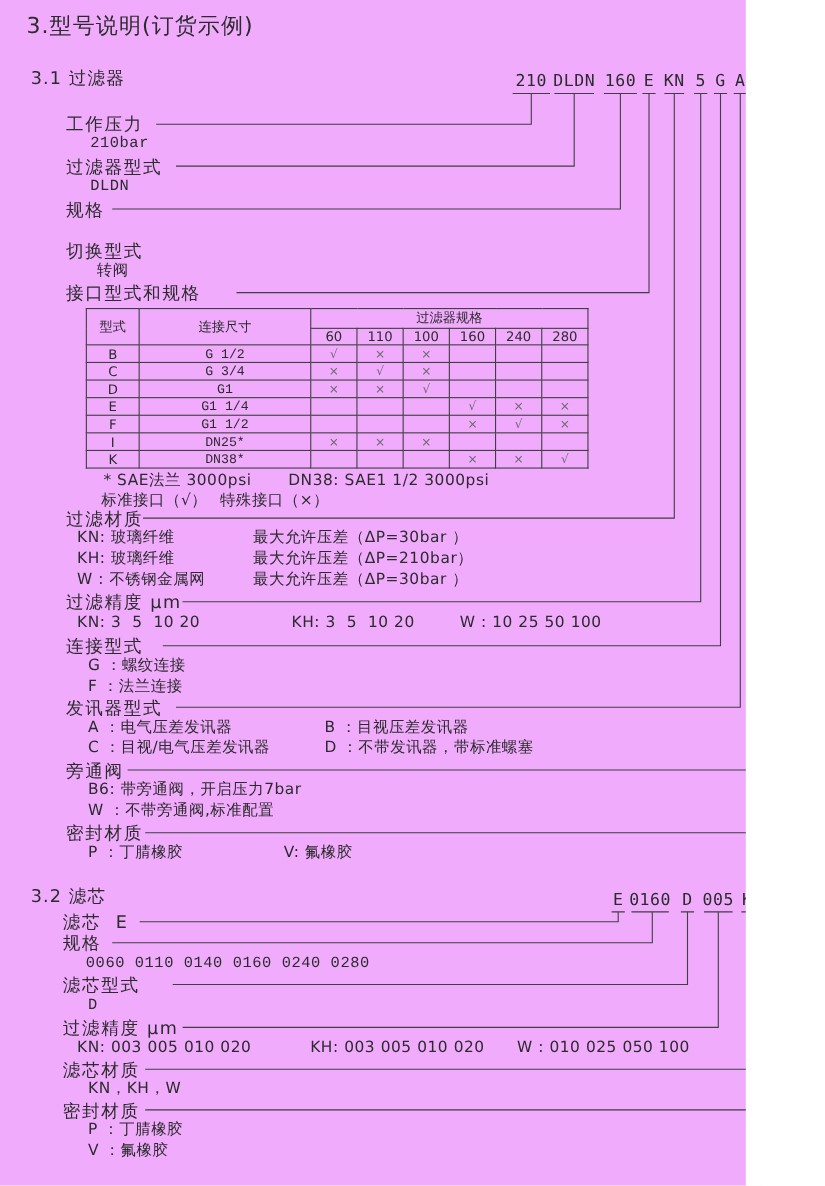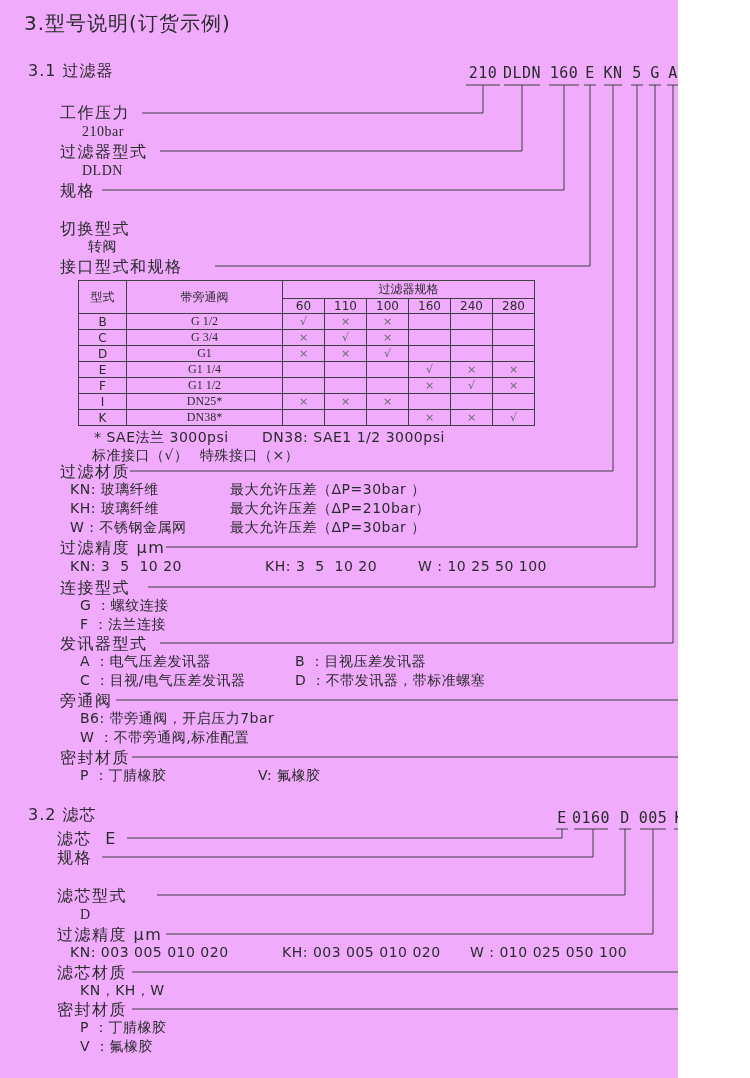--- a/index.html
+++ b/index.html
@@ -6,39 +6,39 @@
   .page{
     position:relative;width:678px;height:1078px;background:#f0abfc;
     font-family:"DejaVu Sans","Liberation Sans",sans-serif;color:#2b2b2b;
     overflow:hidden;
   }
   .abs{position:absolute;white-space:pre;line-height:1.1;}
   .t1{font-size:20px;letter-spacing:1px;}
   .h2{font-size:16px;letter-spacing:1px;}
   .lbl{font-size:16px;letter-spacing:1.5px;}
   .val{font-size:14px;letter-spacing:0.5px;}
-  .mono{font-family:Liberation Serif, serif;font-size:14px;letter-spacing:0.5px;text-align:center;}
+  .mono{font-family:Liberation Mono, monospace;font-size:14px;letter-spacing:0.5px;text-align:center;}
   .code{
     position:absolute;transform:translateX(-50%);white-space:pre;
     font-family:"DejaVu Sans Mono","Liberation Mono",monospace;font-size:15px;letter-spacing:0.5px;
   }
   svg.lines{position:absolute;left:0;top:0;}
   table.spec{
     position:absolute;left:78px;top:280px;border-collapse:collapse;
     font-size:12px;color:#2b2b2b;table-layout:fixed;padding-left:40px;
   }
   table.spec th,table.spec td{
     border:1px solid #3f3f3f;text-align:center;vertical-align:middle;
     font-weight:normal;padding:0;overflow:hidden;
   }
   table.spec .grp{height:16px;}
   table.spec .szr th{height:13px;}
   table.spec tbody td{height:15px;}
   td.mark{color:#6a6a6a;font-size:11px;}
-  td.conn{font-family:Liberation Serif, serif;font-size:12px;}
+  td.conn{font-family:Liberation Mono, monospace;font-size:12px;}
 </style>
 </head>
 <body>
 
 <div class="page">
 
   <svg class="lines" width="750" height="1078" viewBox="0 0 750 1078">
     <g stroke="#3f3f3f" stroke-width="1" fill="none">
 
       <path d="M466 85H500 M504 85H540 M549 85H579 M584 85H596 M604 85H622 M631 85H643 M649 85H661 M667 85H679 M684 85H696 M703 85H715"></path>
@@ -100,21 +100,21 @@
       <col style="width:42px">
         <col style="width:42px">
         <col style="width:42px">
       <col style="width:42px">
         <col style="width:42px">
         <col style="width:42px">
     </colgroup>
     <thead>
       <tr class="grp">
         <th rowspan="2">型式</th>
-        <th rowspan="2">带旁通阀</th>
+        <th rowspan="2">连接尺寸</th>
         <th colspan="6">过滤器规格</th>
       </tr>
       <tr class="szr">
         <th>60</th>
         <th>110</th>
         <th>100</th>
         <th>160</th>
         <th>240</th>
         <th>280</th>
       </tr>
@@ -234,20 +234,21 @@
   <span class="code" style="left:562px;top:809px">E</span>
   <span class="code" style="left:591px;top:809px">0160</span>
   <span class="code" style="left:625px;top:809px">D</span>
   <span class="code" style="left:653px;top:809px">005</span>
   <span class="code" style="left:684px;top:809px">KN</span>
   <span class="code" style="left:708px;top:809px">P</span>
 
   <span class="abs lbl" style="left:57px;top:830px">滤芯  E</span>
 
   <span class="abs lbl" style="left:57px;top:849px">规格</span>
+  <span class="abs mono" style="left:78px;top:869px">0060 0110 0140 0160 0240 0280</span>
 
   <span class="abs lbl" style="left:57px;top:887px">滤芯型式</span>
   <span class="abs mono" style="left:80px;top:907px">D</span>
 
   <span class="abs lbl" style="left:57px;top:926px">过滤精度 μm</span>
   <span class="abs val" style="left:70px;top:945px">KN: 003 005 010 020</span>
   <span class="abs val" style="left:282px;top:945px">KH: 003 005 010 020</span>
   <span class="abs val" style="left:470px;top:945px">W : 010 025 050 100</span>
 
   <span class="abs lbl" style="left:57px;top:964px">滤芯材质</span>

